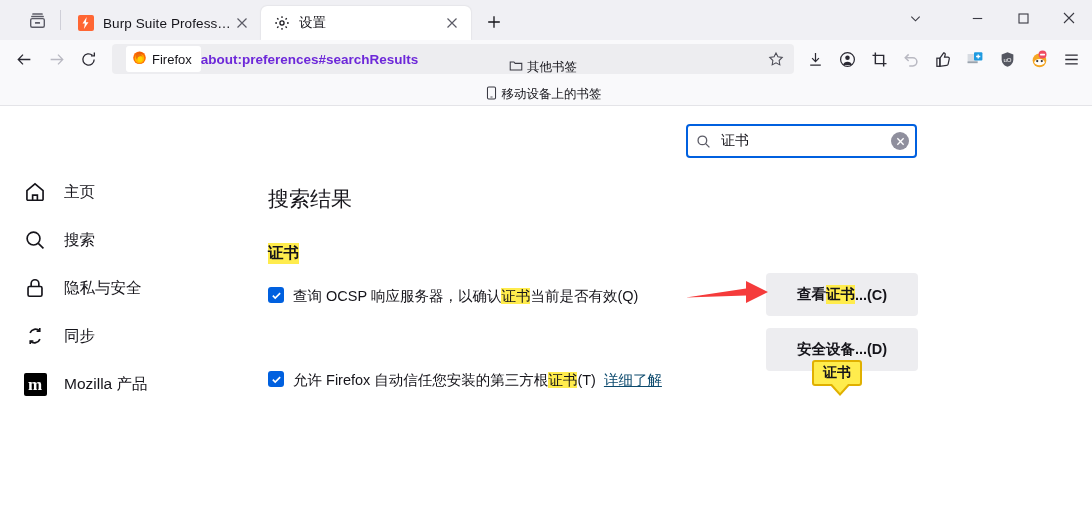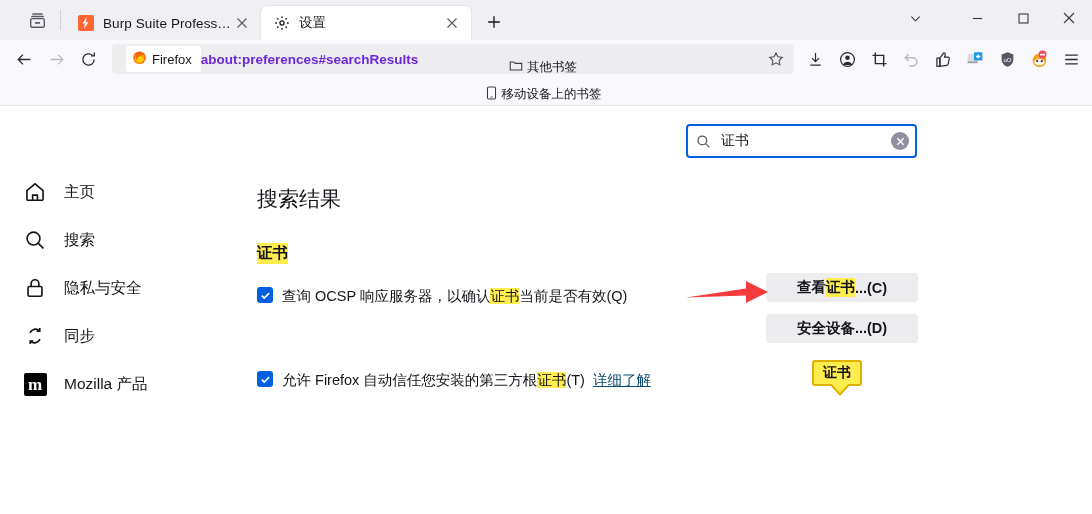--- a/index.html
+++ b/index.html
@@ -198,21 +198,21 @@
   .moz-sq {
     width: 23px; height: 23px; background: #000; border-radius: 2px;
     display: flex; align-items: center; justify-content: center;
     color: #fff; font-size: 17px; font-weight: bold;
     font-family: "Liberation Serif", serif;
     line-height: 1;
   }
 
   
   .main {
-    position: absolute; top: 78px; left: 257px;
+    position: absolute; top: 78px; left: 268px;
     width: 430px;
   }
   .results-title {
     font-size: 21px; font-weight: 400; color: #15141a;
     margin-bottom: 30px;
   }
   .group-title {
     font-size: 15.5px; font-weight: bold; color: #15141a;
     display: inline-block;
     margin-bottom: 22px;
@@ -232,21 +232,21 @@
   }
   .row-text { flex: 1 1 auto; }
   .learnmore { color: #0c4a6e; text-decoration: underline; margin-left: 8px; }
 
   
   .btncol {
     position: absolute; top: 166px; left: 766px;
     width: 152px;
   }
   .pref-btn {
-    width: 152px; height: 29px;
+    width: 152px; height: 43px;
     background: #ededf0;
     border-radius: 4px;
     display: flex; align-items: center; justify-content: center;
     font-size: 14.5px; font-weight: bold; color: #15141a;
     margin-bottom: 12px;
   }
 
   
   .callout {
     position: absolute; left: 812px; top: 253px;

